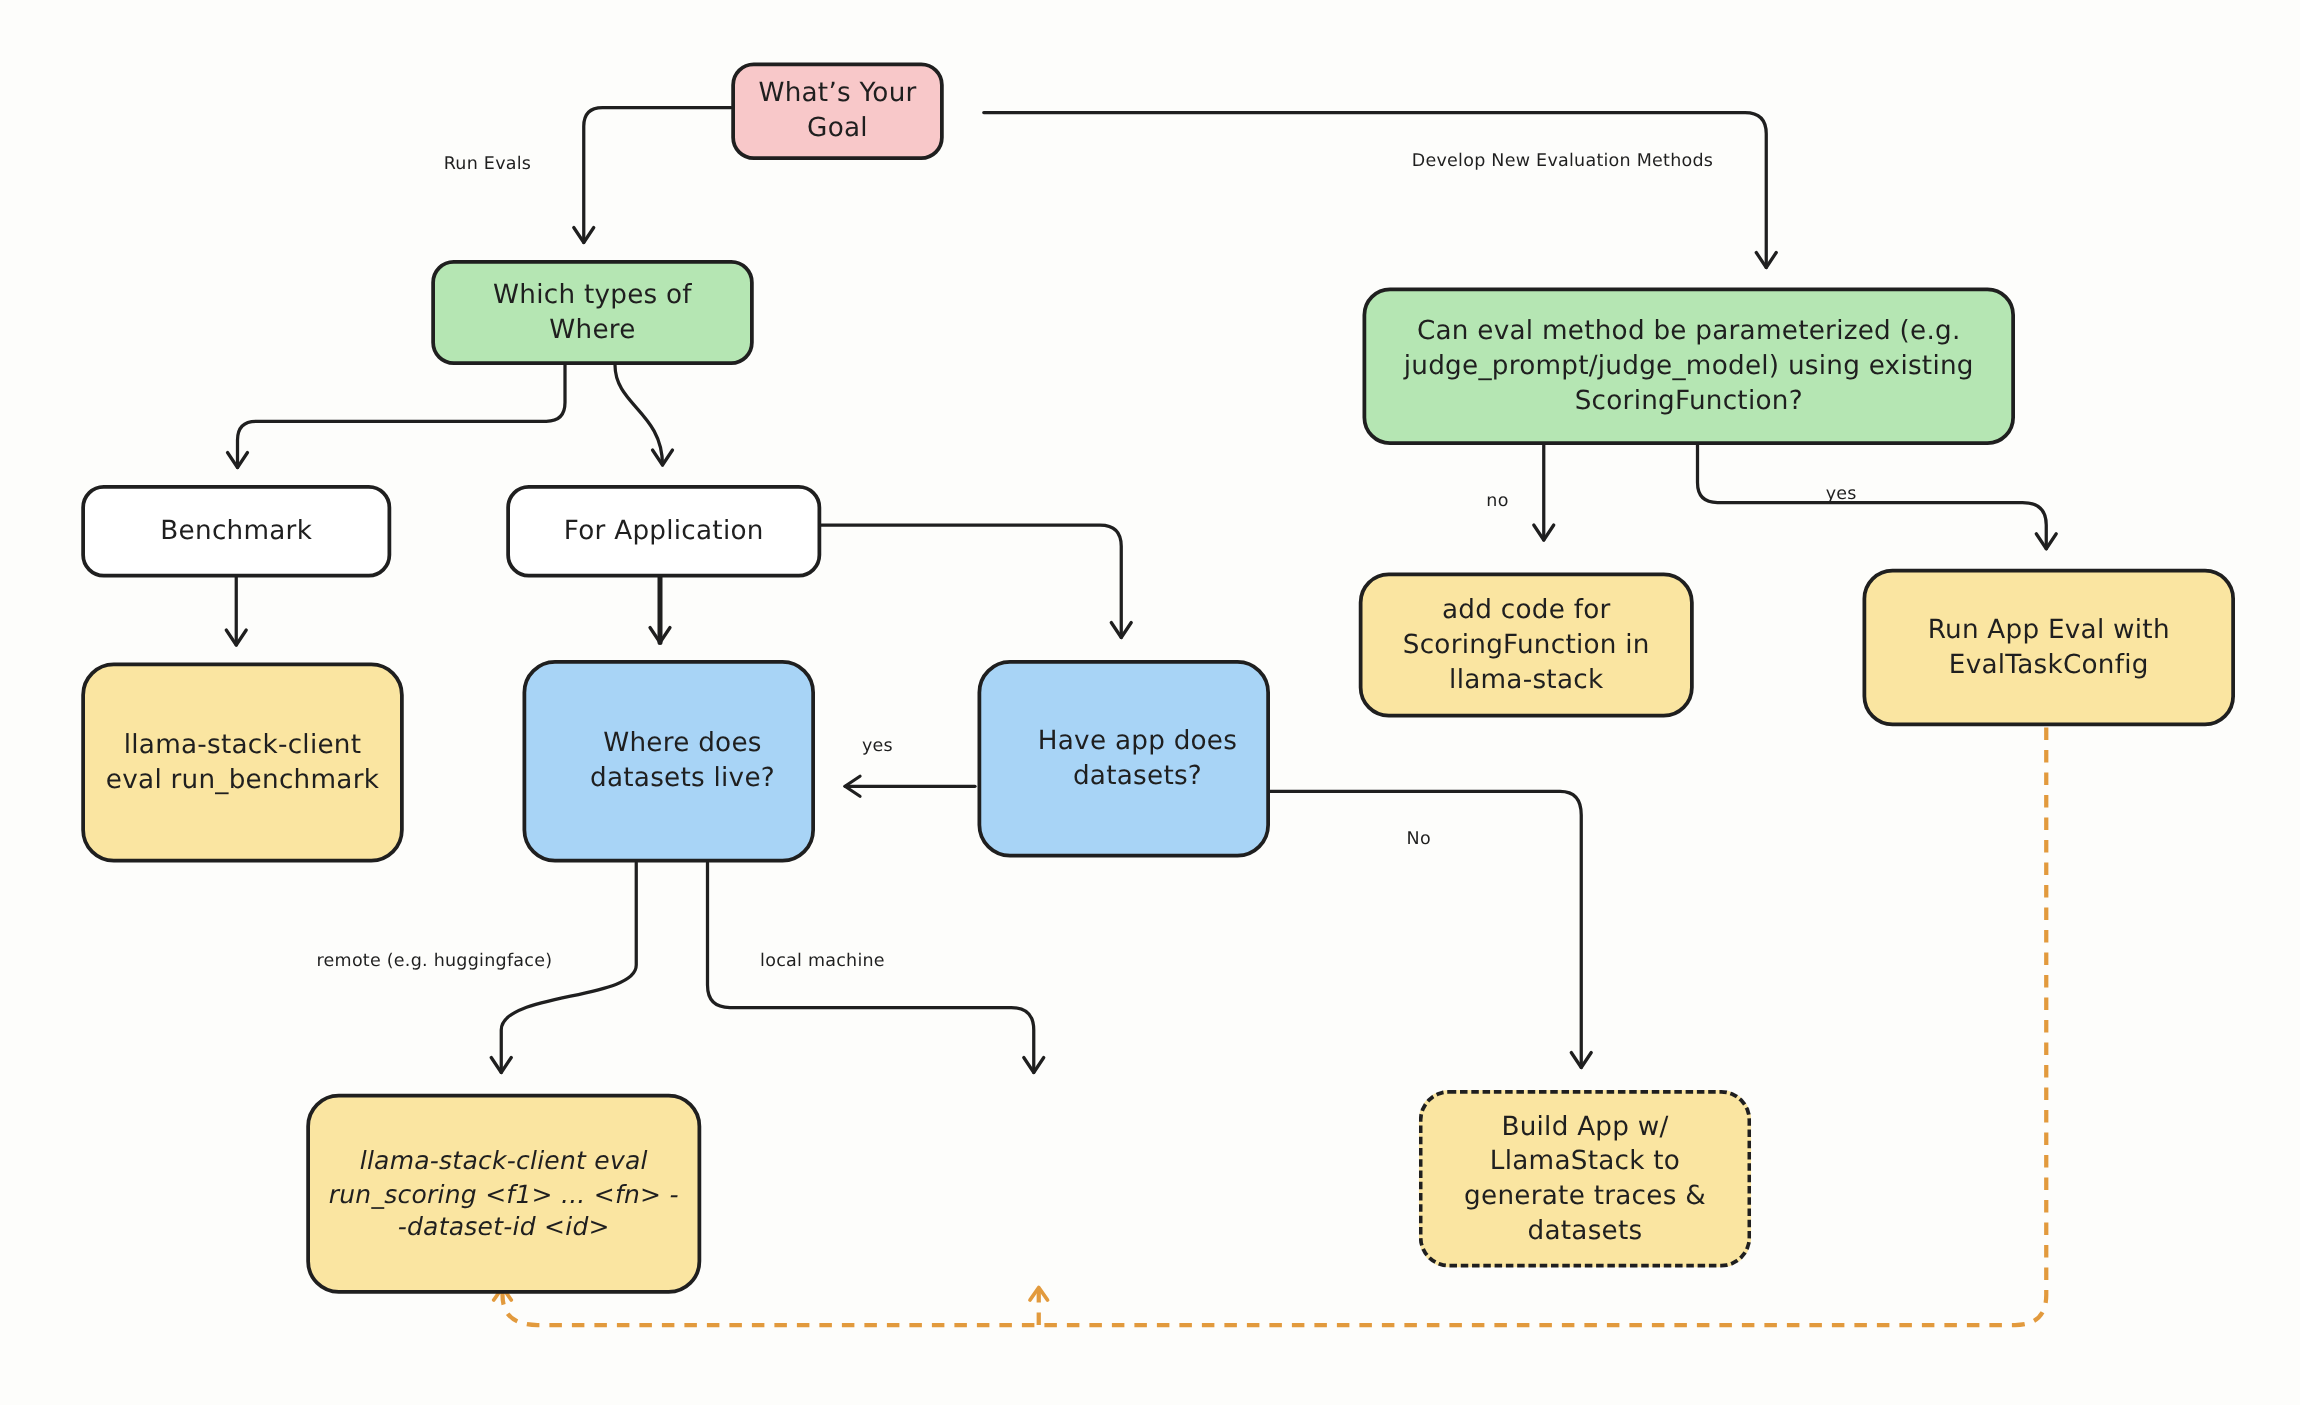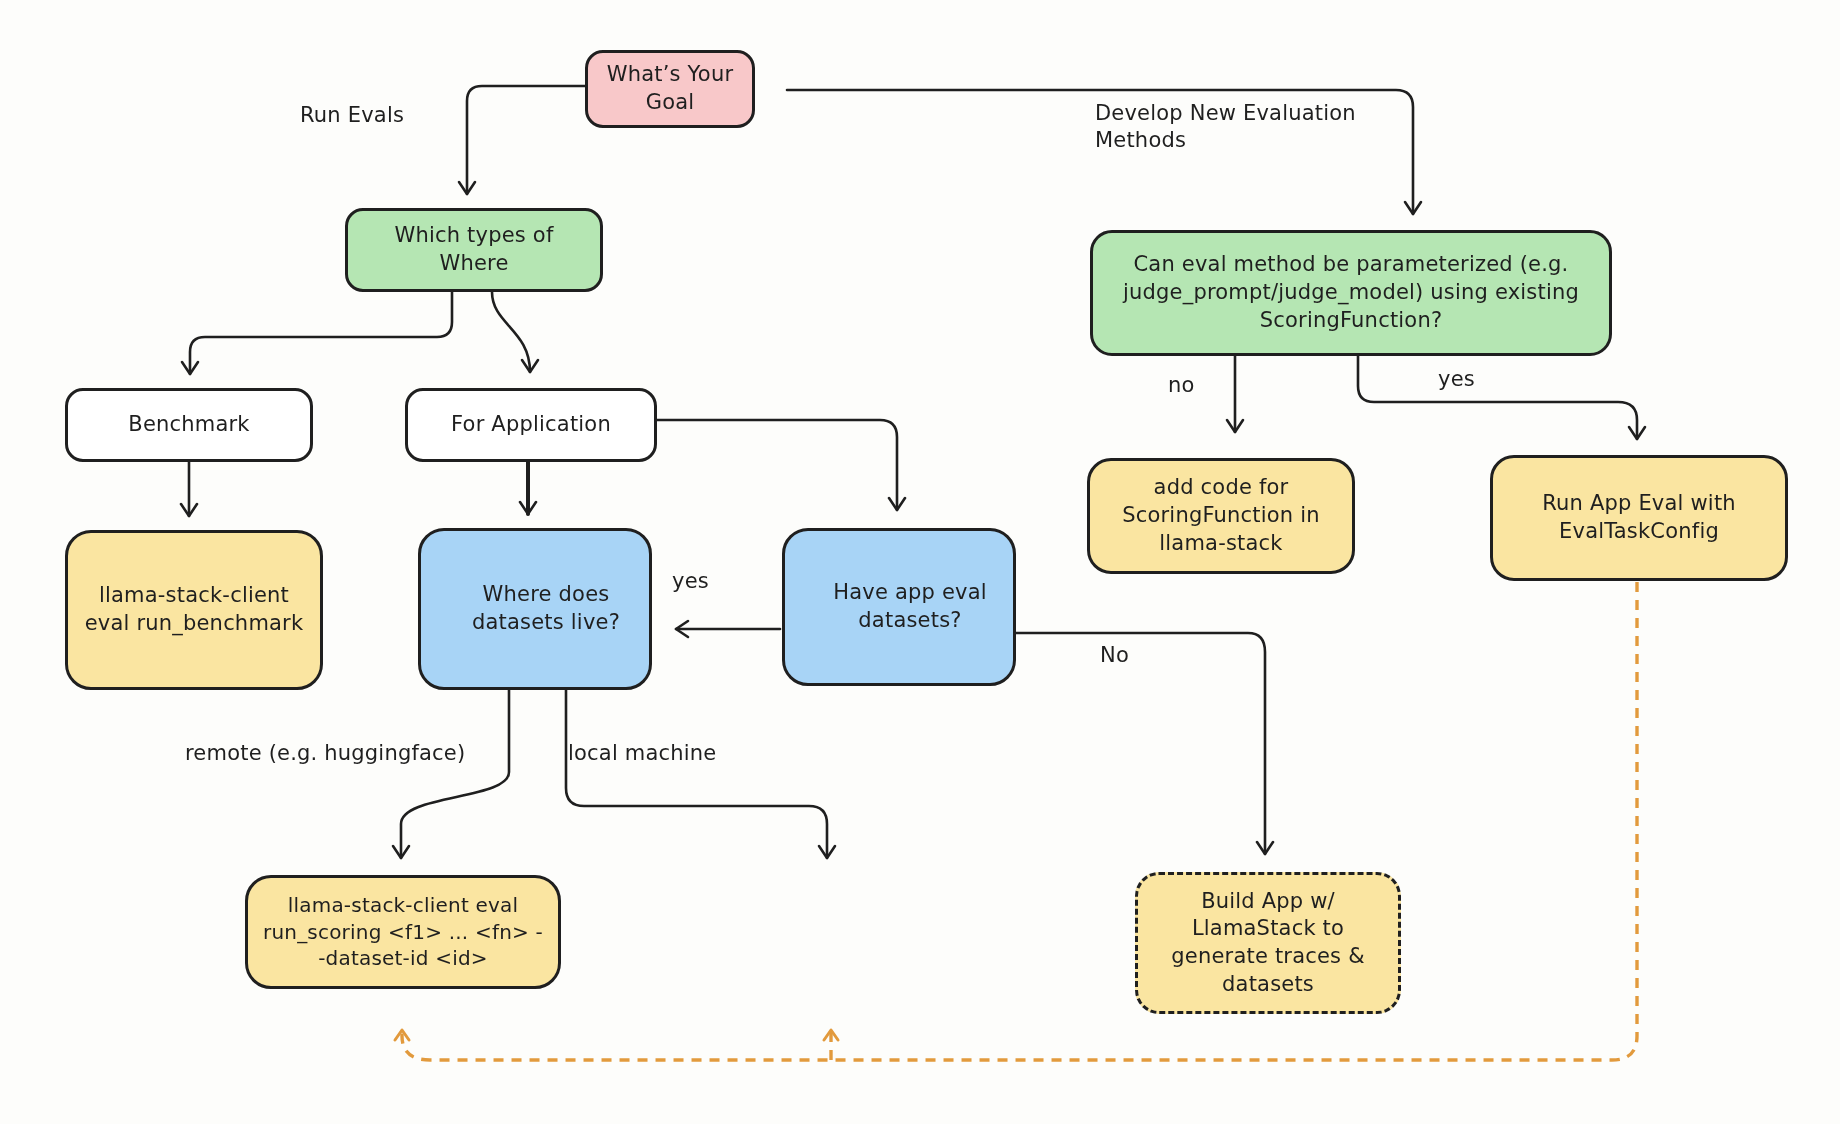--- a/index.html
+++ b/index.html
@@ -17,21 +17,21 @@
   .mk-orange{fill:none;stroke:var(--c-orange);stroke-width:3;stroke-linecap:round;stroke-linejoin:round;}
   .node{position:absolute;display:flex;align-items:center;justify-content:center;text-align:center;
         border:3px solid var(--c-ink);border-radius:18px;padding:8px 14px;font-size:21px;line-height:1.32;
         letter-spacing:.2px;}
   .fill-pink{background:var(--c-pink);}
   .fill-green{background:var(--c-green);}
   .fill-yellow{background:var(--c-yellow);}
   .fill-blue{background:var(--c-blue);padding-left:36px;}
   .fill-white{background:var(--c-white);}
   .dashed{border-style:dashed;}
-  .edge-label{position:absolute;font-size:21px;line-height:1.3;letter-spacing:.2px;}
+  .edge-label{position:absolute;text-align:center;font-size:14px;line-height:1.3;letter-spacing:.2px;margin-top:20px;}
   .small{font-size:20px;}
 </style>
 </head>
 <body>
 
 <div class="canvas">
 
   <svg class="wires">
     <defs>
       <marker id="mA" markerUnits="userSpaceOnUse" markerWidth="22" markerHeight="22" viewBox="0 0 22 22" refX="15" refY="11" orient="auto-start-reverse">
@@ -64,29 +64,29 @@
   <div class="node fill-green" style="left:345px;top:208px;width:258px;height:84px;">Which types of Where</div>
 
   <div class="node fill-white" style="left:65px;top:388px;width:248px;height:74px;">Benchmark</div>
 
   <div class="node fill-white" style="left:405px;top:388px;width:252px;height:74px;">For Application</div>
 
   <div class="node fill-yellow" style="left:65px;top:530px;width:258px;height:160px;border-radius:26px;">llama-stack-client eval run_benchmark</div>
 
   <div class="node fill-blue" style="left:418px;top:528px;width:234px;height:162px;border-radius:26px;">Where does datasets live?</div>
 
-  <div class="node fill-blue" style="left:782px;top:528px;width:234px;height:158px;border-radius:26px;">Have app eval datasets?</div>
+  <div class="node fill-blue" style="left:782px;top:528px;width:234px;height:158px;border-radius:26px;">Have app does datasets?</div>
 
   <div class="node fill-green" style="left:1090px;top:230px;width:522px;height:126px;border-radius:22px;">Can eval method be parameterized (e.g. judge_prompt/judge_model) using existing ScoringFunction?</div>
 
   <div class="node fill-yellow" style="left:1087px;top:446px;width:268px;height:116px;border-radius:24px;margin-top:12px;">add code for ScoringFunction in llama-stack</div>
 
   <div class="node fill-yellow" style="left:1490px;top:455px;width:298px;height:126px;border-radius:24px;">Run App Eval with EvalTaskConfig</div>
 
-  <div class="node fill-yellow small" style="left:245px;top:875px;width:316px;height:114px;border-radius:26px;">llama-stack-client eval run_scoring &lt;f1&gt; ... &lt;fn&gt; --dataset-id &lt;id&gt;</div>
+  <div class="node fill-yellow small" style="left:245px;top:875px;width:316px;height:160px;border-radius:26px;font-style:italic;">llama-stack-client eval run_scoring &lt;f1&gt; ... &lt;fn&gt; --dataset-id &lt;id&gt;</div>
 
 
   <div class="node fill-yellow dashed" style="left:1135px;top:872px;width:266px;height:142px;border-radius:24px;">Build App w/ LlamaStack to generate traces &amp; datasets</div>
 
   <div class="edge-label" style="left:300px;top:102px;width:180px;">Run Evals</div>
 
   <div class="edge-label" style="left:1095px;top:100px;width:310px;">Develop New Evaluation Methods</div>
 
   <div class="edge-label" style="left:1168px;top:372px;width:60px;">no</div>
 

